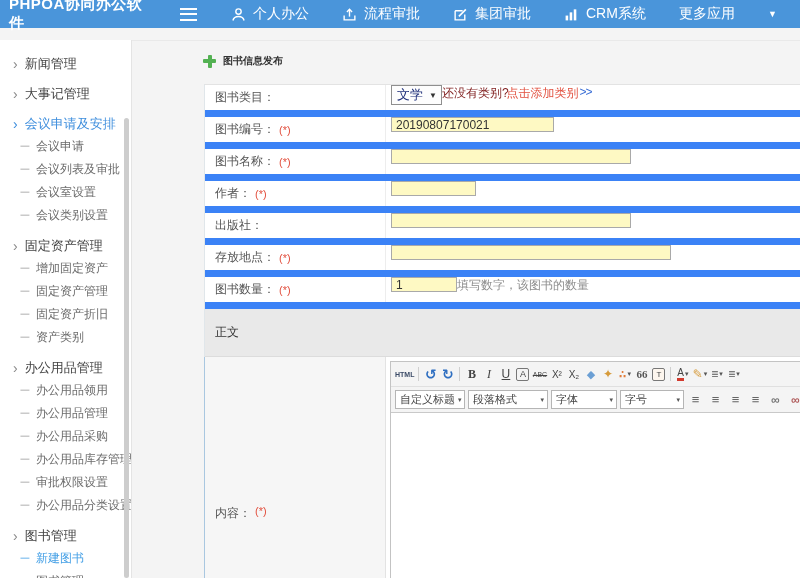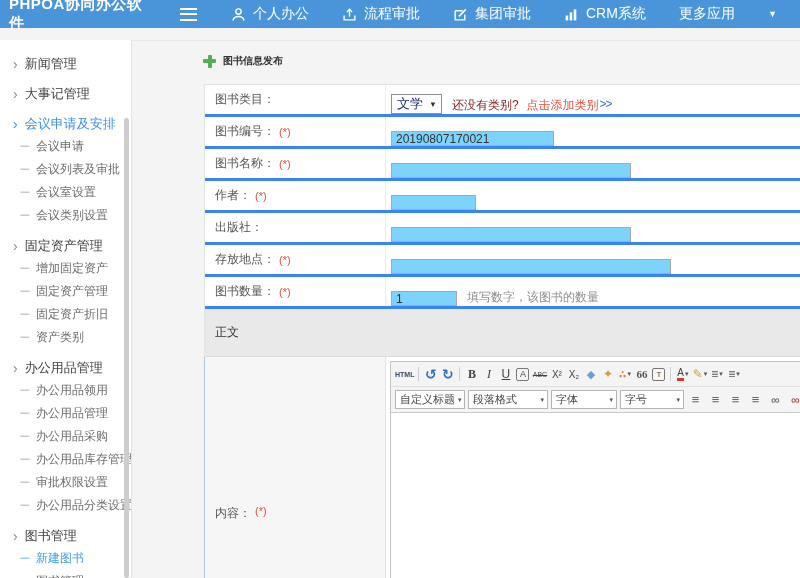--- a/index.html
+++ b/index.html
@@ -47,26 +47,26 @@
   }
   
   .main { position:absolute; top:40px; left:132px; width:668px; height:538px; background:#f4f4f4; border-top:1px solid #e9e9e9; }
   .page-title { position:absolute; left:71px; top:13px; display:flex; align-items:center; gap:7px; }
   .plus-icon { position:relative; width:13px; height:13px; }
   .plus-icon::before { content:""; position:absolute; left:4.5px; top:0; width:4px; height:13px; background:#53b152; border-radius:1px; }
   .plus-icon::after  { content:""; position:absolute; left:0; top:4.5px; width:13px; height:4px; background:#53b152; border-radius:1px; }
   .page-title-text { font-size:10px; font-weight:bold; color:#333; }
   
   .form-table { position:absolute; left:72px; top:43px; width:596px; border-top:1px solid #e3e3e3; border-left:1px solid #e0e6ea; background:#fff; }
-  .frow { display:flex; height:32px; background:#fff; border-bottom:3px solid #3b82f6; }
+  .frow { display:flex; height:32px; background:#fff; border-bottom:7px solid #3b82f6; }
   .flabel { width:181px; flex:0 0 181px; display:flex; align-items:center; gap:4px;
             padding-left:10px; font-size:12px; color:#555; border-right:1px solid #ededed; }
   .req { color:#e2503f; font-size:11px; }
-  .fvalue { flex:1; display:flex; align-items:flex-end; padding-left:5px; gap:10px; font-size:12px; }
-  .tinput { height:15px; border:1px solid #a9a9a9; background:#7dd3fc; font-size:12px; padding:0 4px; color:#333; font-family:inherit; }
+  .fvalue { flex:1; display:flex; align-items:flex-start; padding-left:5px; gap:0; font-size:12px; }
+  .tinput { height:15px; border:1px solid #a9a9a9; background:#fef9c3; font-size:12px; padding:0 4px; color:#333; font-family:inherit; }
   .w160{width:163px;} .w237{width:240px;} .w82{width:85px;} .w277{width:280px;} .w63{width:66px;}
   .hint { color:#8d8d8d; font-size:12px; }
   .cat-select { display:inline-flex; align-items:center; gap:6px; height:20px; padding:0 4px 0 5px;
                 border:1px solid #8f8f8f; background:#fdfdfd; cursor:pointer; }
   .cat-select .cat-txt { color:#1f2f7a; font-size:13px; }
   .cat-select .cat-arrow { font-size:8px; color:#333; }
   .cat-note { color:#7f1d1d; }
   .cat-link { color:#e2503f; cursor:pointer; }
   .cat-arrows { color:#3b6fd6; cursor:pointer; letter-spacing:-1px; }
   .section-row { height:48px; background:#e9e9e9; border-bottom:1px solid #dcdcdc;

